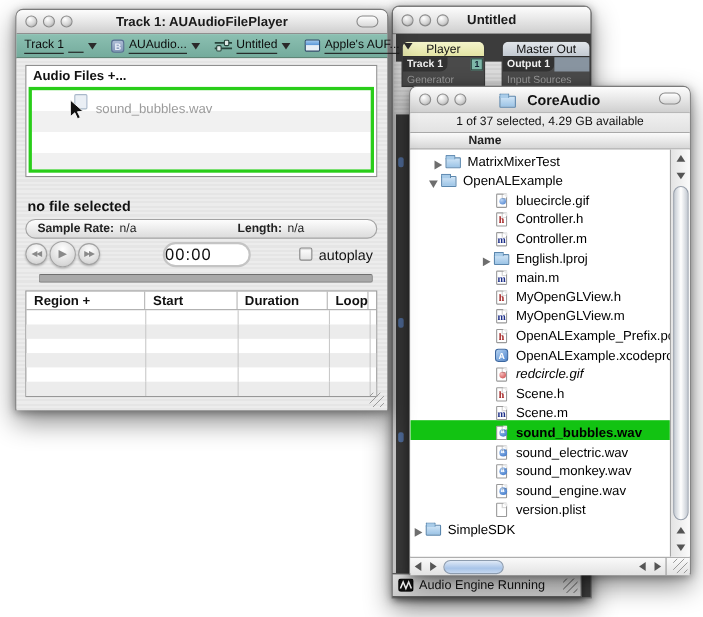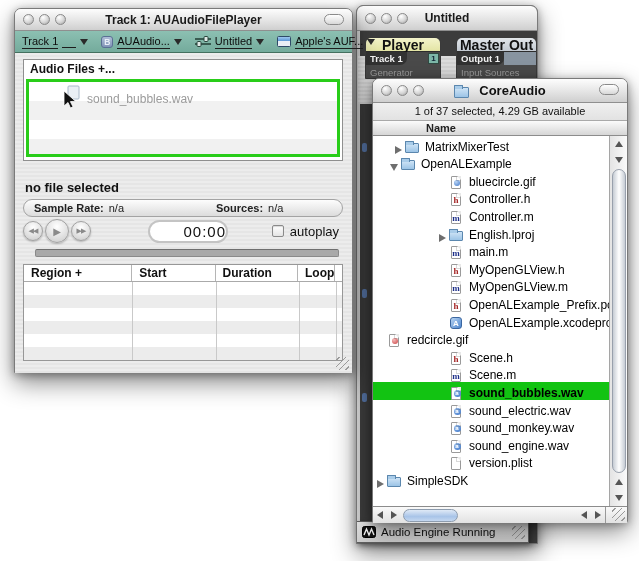--- a/index.html
+++ b/index.html
@@ -28,21 +28,21 @@
   .uband { position:absolute; left:1px; right:1px; top:25px; height:48px;
            background:repeating-linear-gradient(180deg,#dcdcdc 0 2px,#d2d2d2 2px 4px); }
   .ubody { position:absolute; left:0; right:0; top:25px; bottom:22px;
            background:linear-gradient(90deg,#cfcfcf 0 3px,#3c3c3c 3px); }
   .bluedot { position:absolute; left:5px; width:5px; height:9px; border-radius:2px;
              background:#5e86c6; opacity:.75; }
   .panel { position:absolute; top:6px; height:42px; border:1px solid #3a3a3a;
            border-radius:6px 6px 0 0; overflow:hidden; background:#4a4a4a; }
   .panel.player { left:8px;  width:76px; }
   .panel.master { left:99px; width:81px; }
-  .phead { height:14px; text-align:center; font-size:14px; font-weight:bold; color:#111;
+  .phead { height:14px; text-align:center; font-size:11px; font-weight:normal; color:#111;
            line-height:14px; border-bottom:1px solid #2c2c2c; }
   .phead.yellow { background:linear-gradient(#f4f4cb,#e3e4a4); }
   .phead.gray   { background:linear-gradient(#e2e6ea,#c3cad2); }
   .ptabrow { height:13px; display:flex; font-size:9.5px; font-weight:bold; color:#f2f2f2; }
   .ptab { background:#323232; padding:1px 4px 0 4px; border-radius:0 0 7px 0; flex:0 0 auto; }
   .ptail-player { flex:1; background:#4a4a4a; display:flex; justify-content:flex-end; }
   .ptail-master { flex:1; background:#8894a0; }
   .pbadge { width:11px; height:11px; margin:1px 1px 0 0; background:#7db7a8; color:#123;
             border:1px solid #2f4a42; font-size:8px; font-weight:bold; text-align:center;
             line-height:10px; }
@@ -171,21 +171,21 @@
   .infopill .len { margin-left:92px; }
   .transport { position:absolute; left:8px; right:9px; top:164px; height:28px;
                display:flex; align-items:center; }
   .tbtn { border-radius:50%; border:1px solid #a2a2a2;
           background:radial-gradient(circle at 50% 30%, #ffffff, #dadada 70%, #c2c2c2);
           box-shadow:0 1px 2px rgba(0,0,0,.25); color:#8a8a8a; display:flex;
           align-items:center; justify-content:center; }
   .tbtn.small { width:20px; height:20px; font-size:7px; letter-spacing:-1px; }
   .tbtn.big   { width:24px; height:24px; font-size:10px; margin:0 2px; }
   .timepill { width:80px; height:23px; margin-left:57px; border:2px solid #c4c4c4;
-              border-radius:12px; background:#fff; text-align:right; font-size:15px;
+              border-radius:12px; background:#fff; text-align:left; font-size:15px;
               color:#111; line-height:20px; letter-spacing:1px; }
   .autoplay { margin-left:auto; margin-right:4px; display:flex; align-items:center; gap:6px; }
   .cbox { width:12px; height:12px; border:1px solid #8a8a8a; border-radius:2px;
           background:linear-gradient(#fff,#e4e4e4); box-shadow:inset 0 1px 1px rgba(0,0,0,.15); }
   .autoplay .albl { font-size:13px; color:#111; }
   .scrub { position:absolute; left:20px; right:13px; top:196px; height:8px;
            background:#a9a9a9; border:1px solid #8a8a8a; border-top-color:#6f6f6f;
            border-radius:2px; }
   .rtable { position:absolute; left:8px; right:9px; top:211px; height:97px;
             background:#fff; border:1px solid #979797; }
@@ -357,21 +357,21 @@
             </span>
             <span class="flabel">OpenALExample_Prefix.pch</span>
           </div>
           <div class="frow" style="padding-left: 62px;">
             <span class="tri"></span>
             <span class="fic">
               <i class="ic-xcode">A</i>
             </span>
             <span class="flabel">OpenALExample.xcodeproj</span>
           </div>
-          <div class="frow" style="">
+          <div class="frow" style="padding-left: 62px; font-style: italic;">
             <span class="tri"></span>
             <span class="fic">
               <i class="ic-doc">
                 <i class="dot red"></i>
               </i>
             </span>
             <span class="flabel">redcircle.gif</span>
           </div>
           <div class="frow" style="padding-left: 62px;">
             <span class="tri"></span>
@@ -529,21 +529,21 @@
               <path d="M5,6 L5,21 L9,17.5 L11.5,23 L14,21.8 L11.4,16.6 L16.5,16.2 Z" fill="#111" stroke="#fff" stroke-width="0.8"></path>
             </svg>
             <span class="dragname">sound_bubbles.wav</span>
           </div>
         </div>
       </div>
       <div class="nofile">no file selected</div>
       <div class="infopill">
         <span class="b">Sample Rate:</span>
         <span class="v">n/a</span>
-        <span class="b len">Sources:</span>
+        <span class="b len">Length:</span>
         <span class="v">n/a</span>
       </div>
       <div class="transport">
         <span class="tbtn small">◀◀</span>
         <span class="tbtn big">▶</span>
         <span class="tbtn small">▶▶</span>
         <span class="timepill">00:00</span>
         <span class="autoplay">
           <span class="cbox"></span>
           <span class="albl">autoplay</span>

